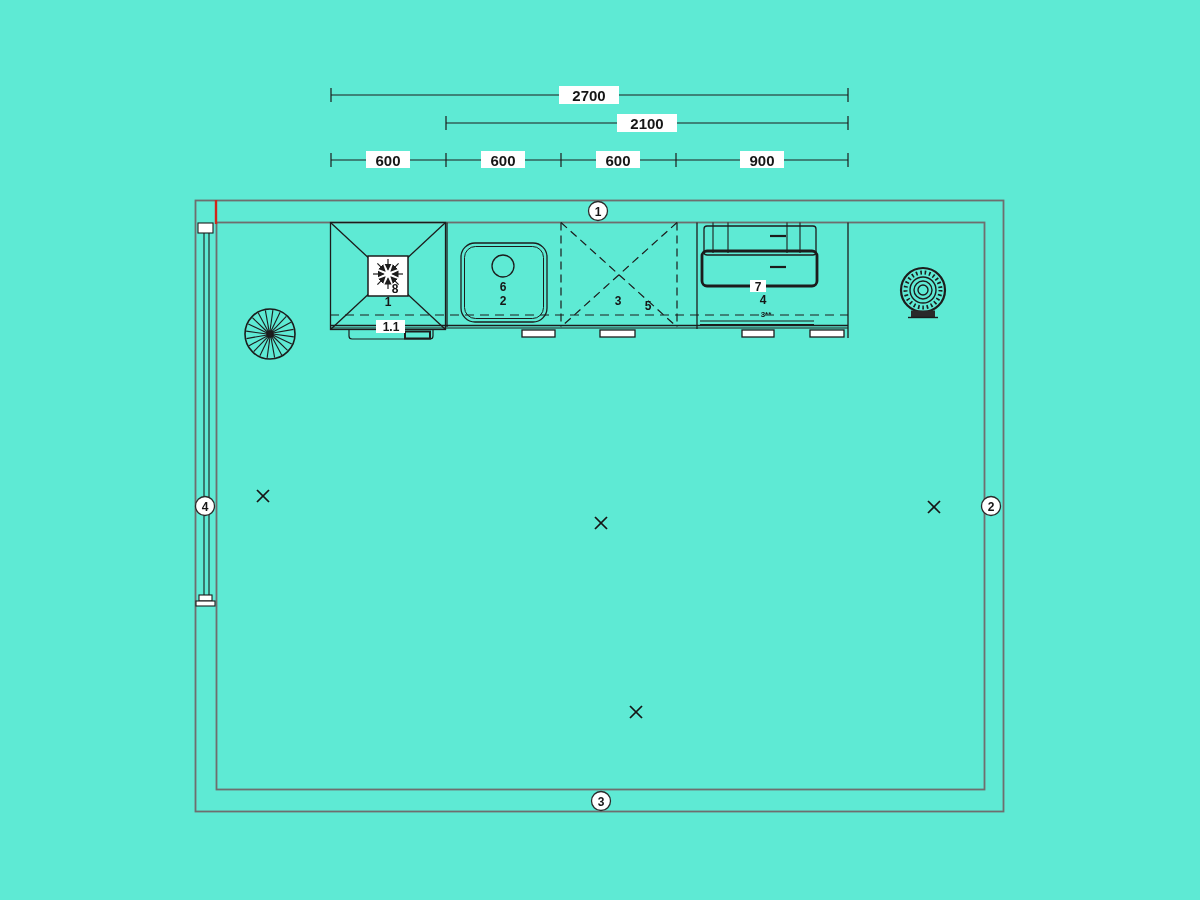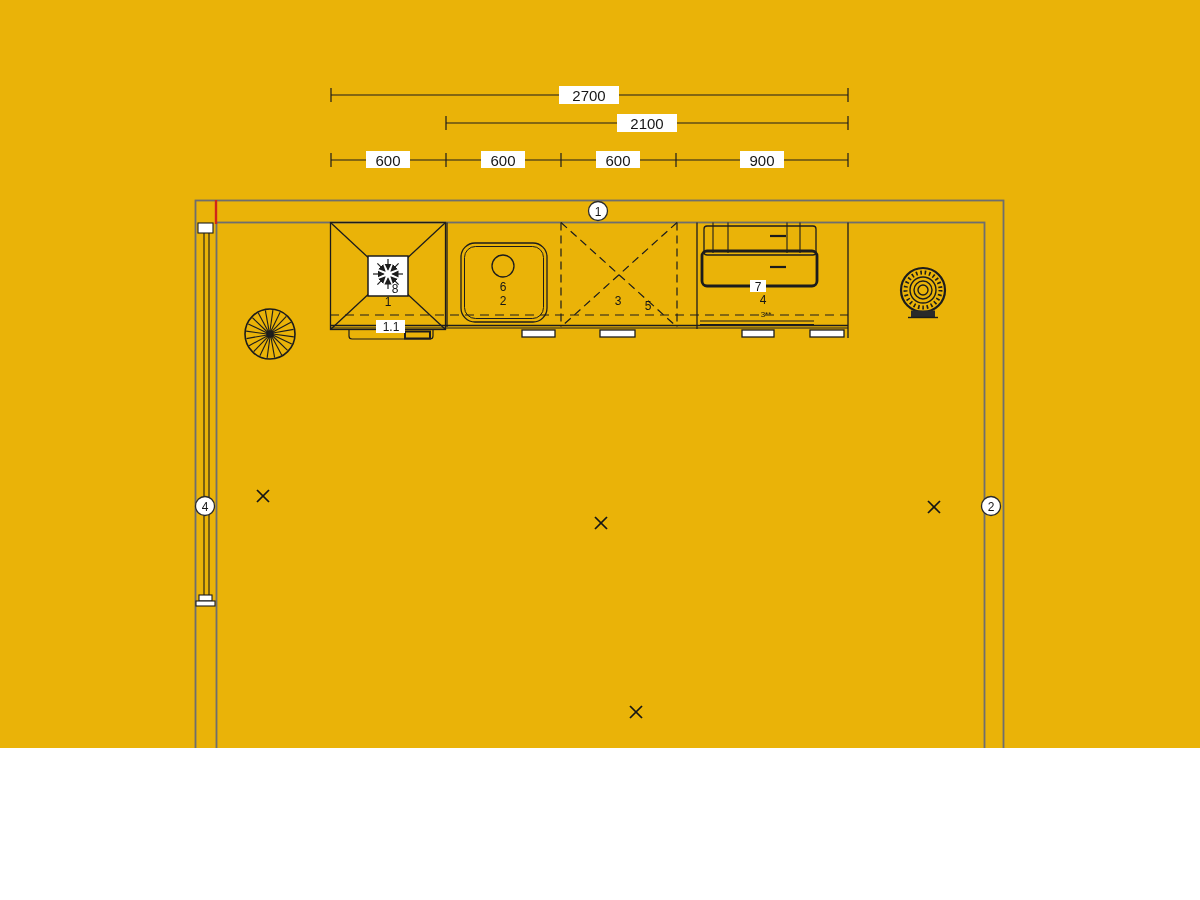--- a/index.html
+++ b/index.html
@@ -1,17 +1,17 @@
 <!DOCTYPE html>
 <html><head>
 <meta charset="utf-8">
 <style>
   html,body{margin:0;padding:0;background:#ffffff;}
-  .stage{position:relative;width:1200px;height:748px;background:#eab308;overflow:hidden;
-         font-family:"Liberation Sans", sans-serif;}
+  .stage{position:relative;width:1200px;height:900px;background:#5eead4;overflow:hidden;
+         font-family:"Liberation Sans", sans-serif;font-weight:bold;}
   svg text{font-family:"Liberation Sans", sans-serif;fill:#161616;}
   .dimtxt{font-size:15px;}
   .lbltxt{font-size:12px;}
   .marktxt{font-size:12px;}
   .tinytxt{font-size:8px;}
 </style>
 </head>
 <body>
 
 <div class="stage">

